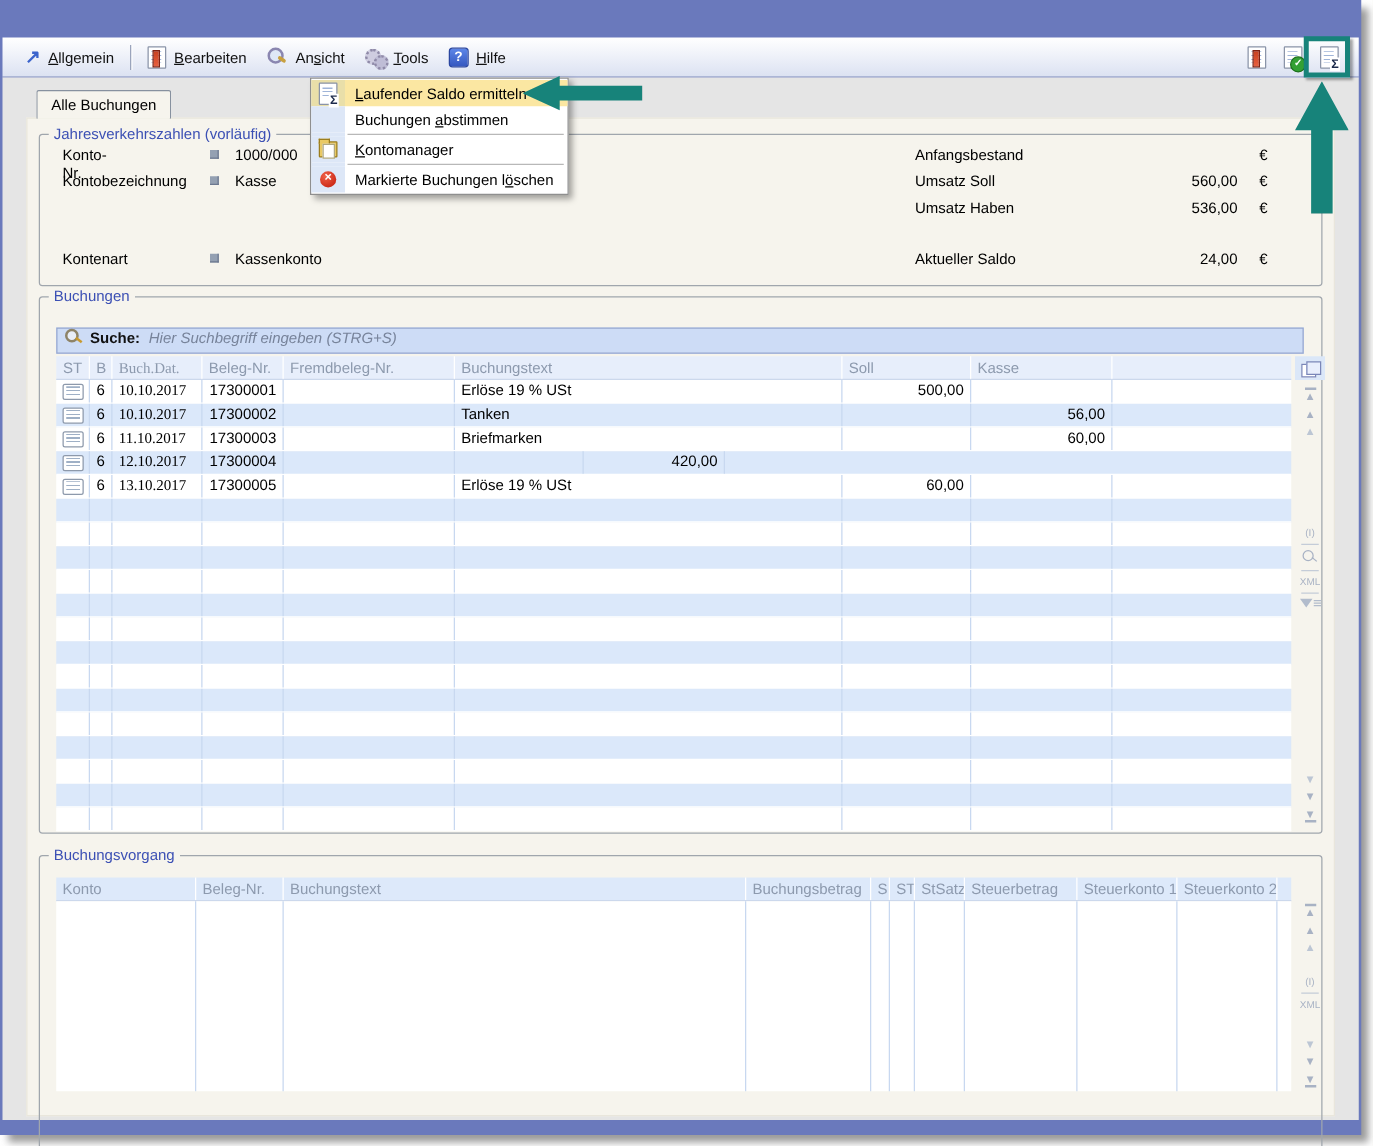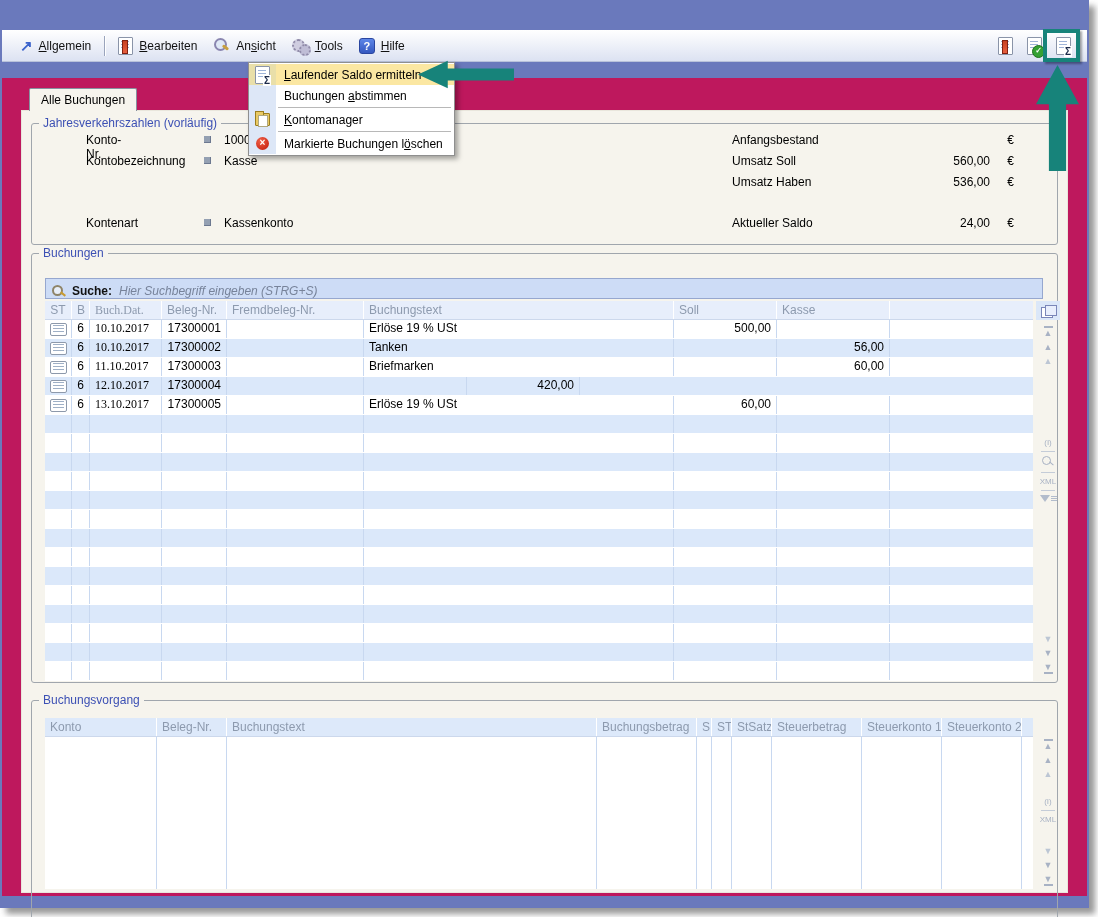--- a/index.html
+++ b/index.html
@@ -56,49 +56,49 @@
          background:#e9c964; border:1px solid #9c7e1e; border-radius:1px; }
   .i-folder::before { content:""; position:absolute; left:-1px; top:-3px; width:7px; height:3px;
          background:#e9c964; border:1px solid #9c7e1e; border-bottom:none; }
   .i-folder::after { content:""; position:absolute; right:1px; top:1px; width:8px; height:10px;
          background:#fff; border:1px solid #b0a880; }
   .i-delete { width:13px; height:13px; background:radial-gradient(circle at 35% 30%,#f06048,#c01808);
          border-radius:50%; color:#fff; font-weight:bold; font-size:10px; line-height:12px;
          text-align:center; display:inline-block; }
 
   
-  .content { position:absolute; left:2px; right:2px; top:62px; bottom:12px; background:#be185d;margin-top:16px; }
+  .content { position:absolute; left:2px; right:2px; top:62px; bottom:12px; background:#e5e5e5; }
   .tab { position:absolute; left:27px; top:10px; height:23px; background:#f6f4ed;
          border:1px solid #87919f; border-bottom:none; border-radius:2px 2px 0 0;
          padding:0 11px; font-size:12px; line-height:22px; z-index:2; color:#000; }
   .panel { position:absolute; left:19px; right:19px; top:32px; bottom:3px;
            background:#f6f4ed; border:1px solid #e9e6dc; }
 
   .groupbox { position:absolute; left:9px; right:9px; border:1px solid #a0a6ad;
-              border-radius:3px;padding-left:36px; }
+              border-radius:3px; }
   .legend { position:absolute; top:-8px; left:7px; background:#f6f4ed; padding:0 4px;
             color:#3c50b4; font-size:12px; }
 
   
   .gb-jv { top:12px; height:122px; }
   .jvrow { position:absolute; font-size:12px; color:#000; height:15px; }
   .jv-label { position:absolute; left:18px; }
   .bullet { position:absolute; left:136px; top:3px; width:7px; height:7px;
             background:#94a0b2; border-right:1px solid #6c7890; border-bottom:1px solid #6c7890; }
   .jv-value { position:absolute; left:156px; }
   .jv-amt { position:absolute; left:700px; width:300px; }
   .jv-amt .alabel { position:absolute; left:0; }
   .jv-amt .aval { position:absolute; right:42px; width:120px; text-align:right; }
   .jv-amt .acur { position:absolute; right:18px; }
 
   
   .gb-bu { top:142px; height:430px; }
   .searchbar { position:absolute; left:13px; right:14px; top:24px; height:21px;
                background:#cddcf6; border:1px solid #96a7cf; display:flex;
-               align-items:flex-end; padding:0 6px; gap:7px; font-size:12px; }
+               align-items:flex-start; padding:0 6px; gap:7px; font-size:12px; }
   .i-mag { position:relative; width:13px; height:13px; display:inline-block; }
   .i-mag::before { content:""; position:absolute; left:0; top:0; width:7px; height:7px;
          border:2px solid #8e8468; border-radius:50%; background:#e8eef8; }
   .i-mag::after { content:""; position:absolute; left:8px; top:8px; width:6px; height:2px;
          background:#c89a30; transform:rotate(38deg); }
   .s-label { font-weight:bold; color:#111; }
   .s-ph { font-style:italic; color:#77839a; }
 
   .btable { position:absolute; left:13px; top:47px; width:988px; font-size:12px; }
   .thead { display:flex; height:19px; background:#e7eefb; color:#8d9aae;

